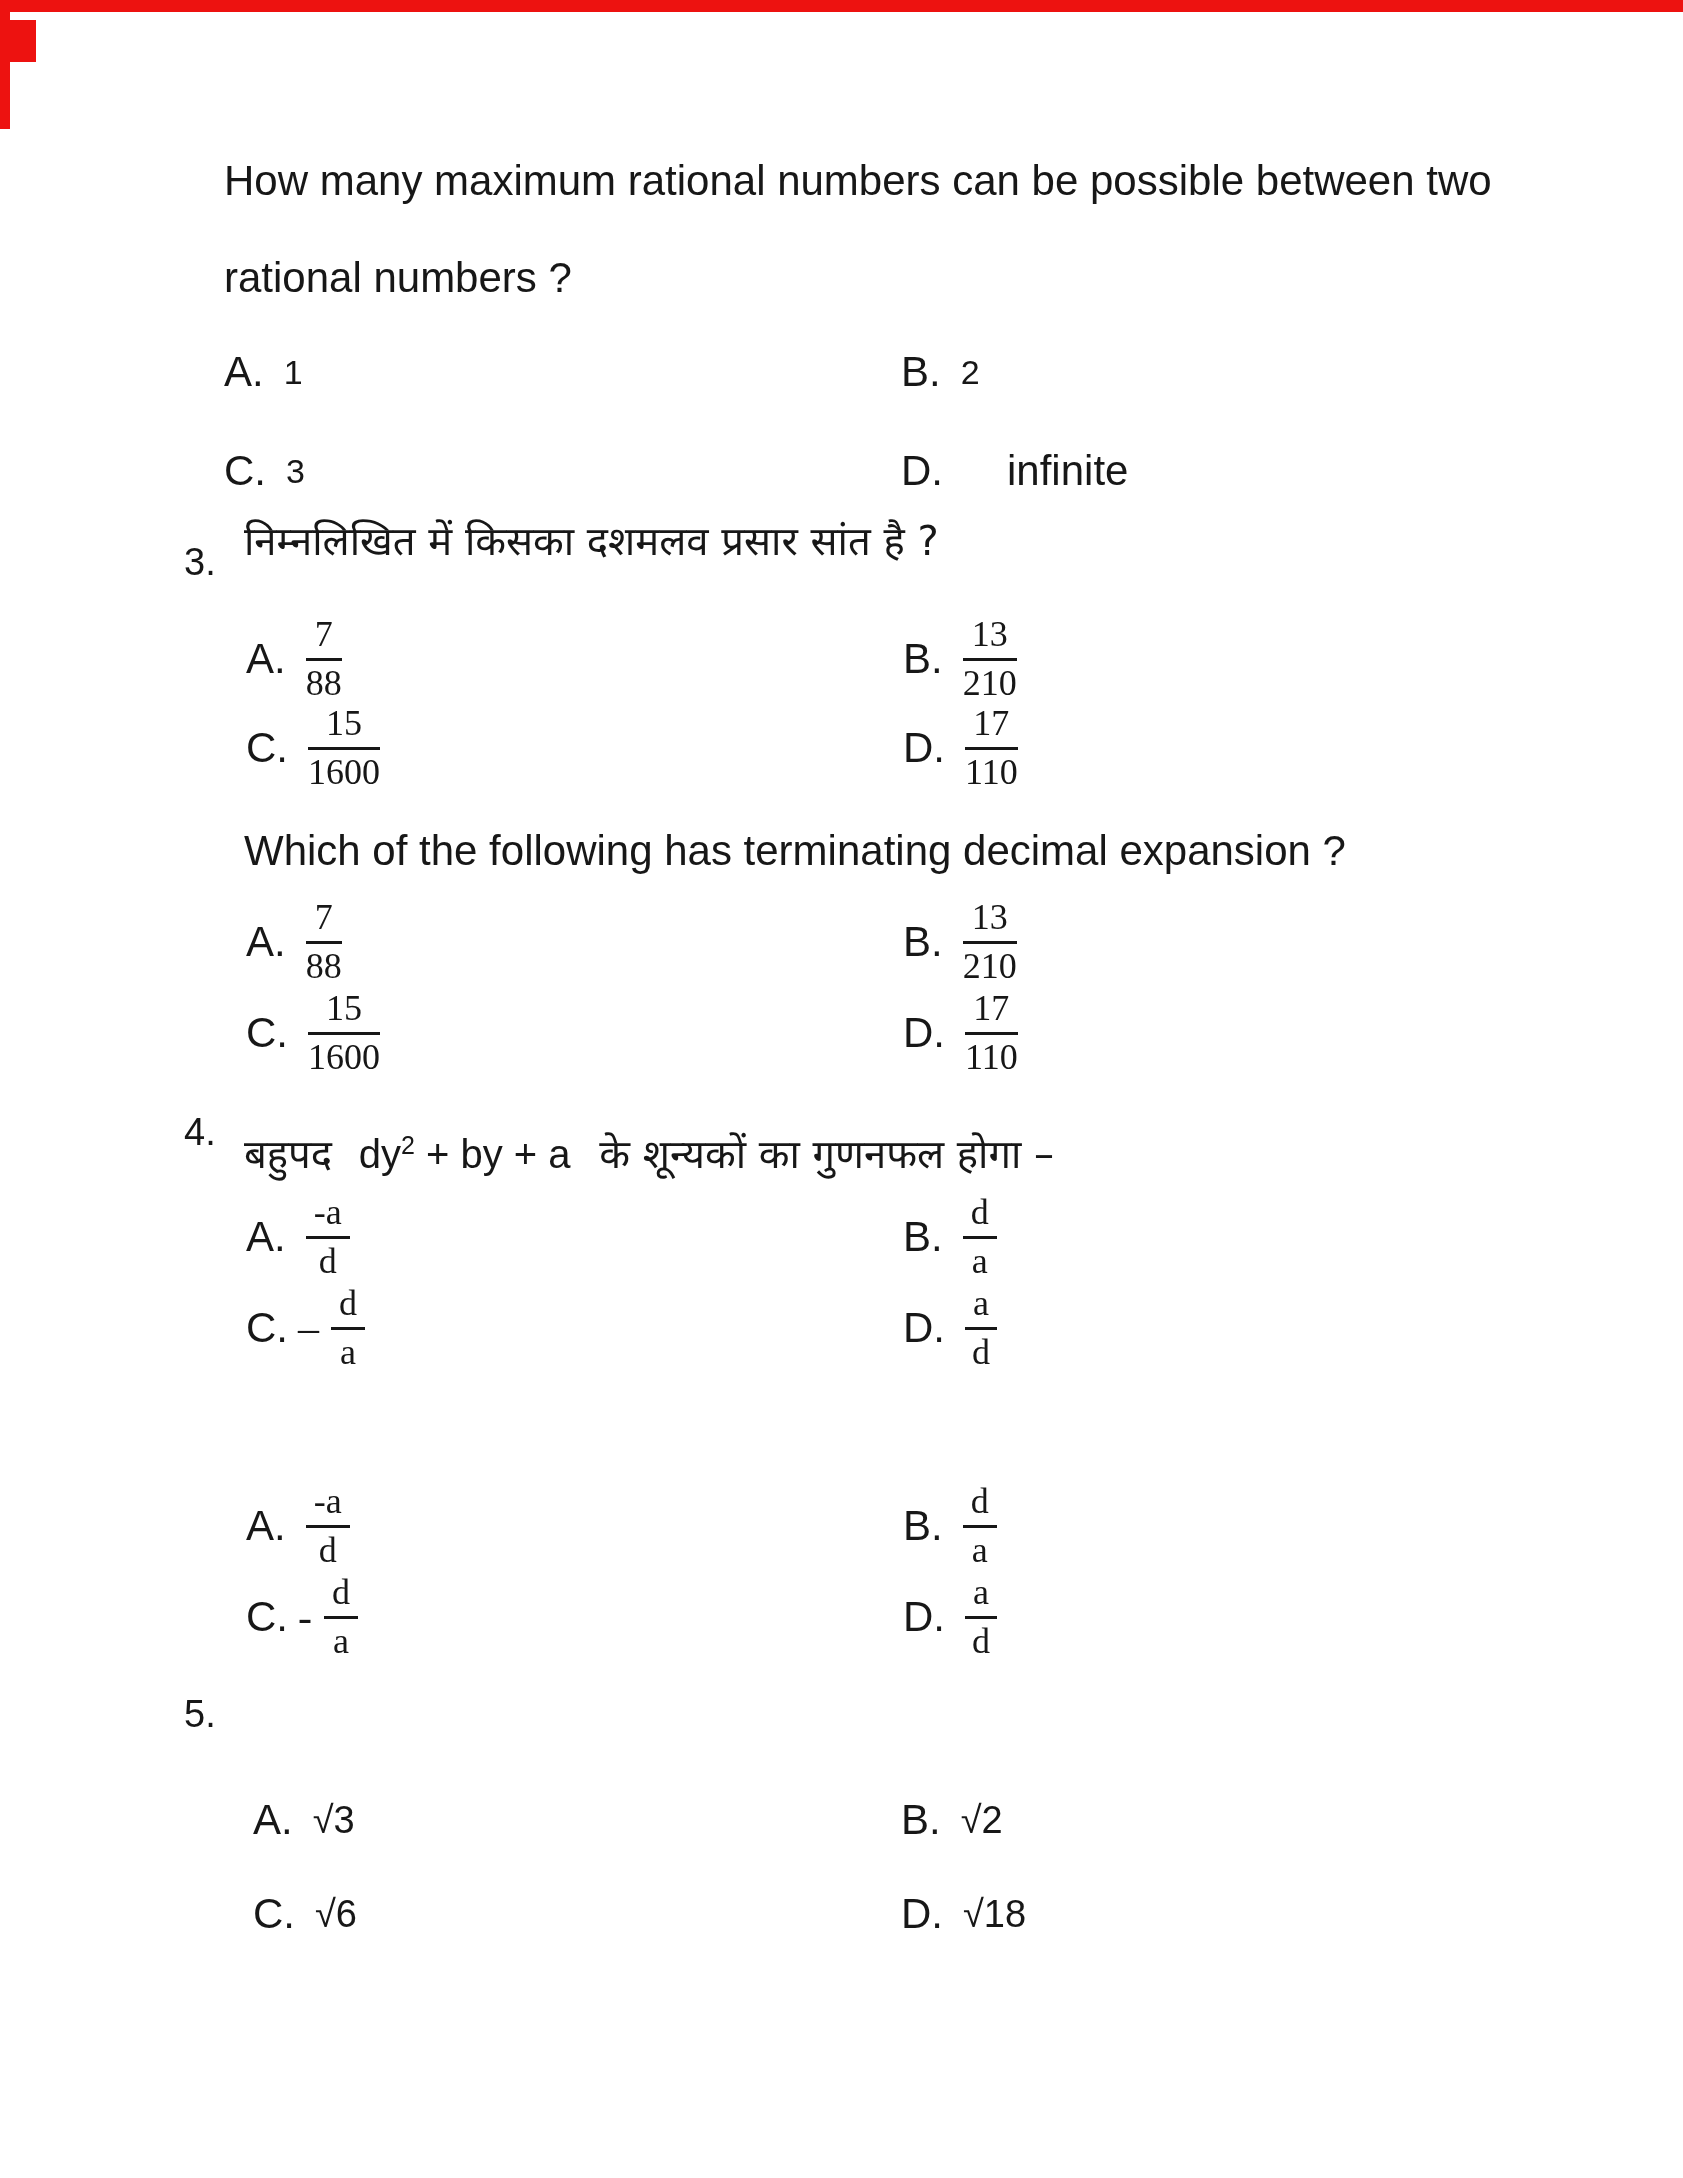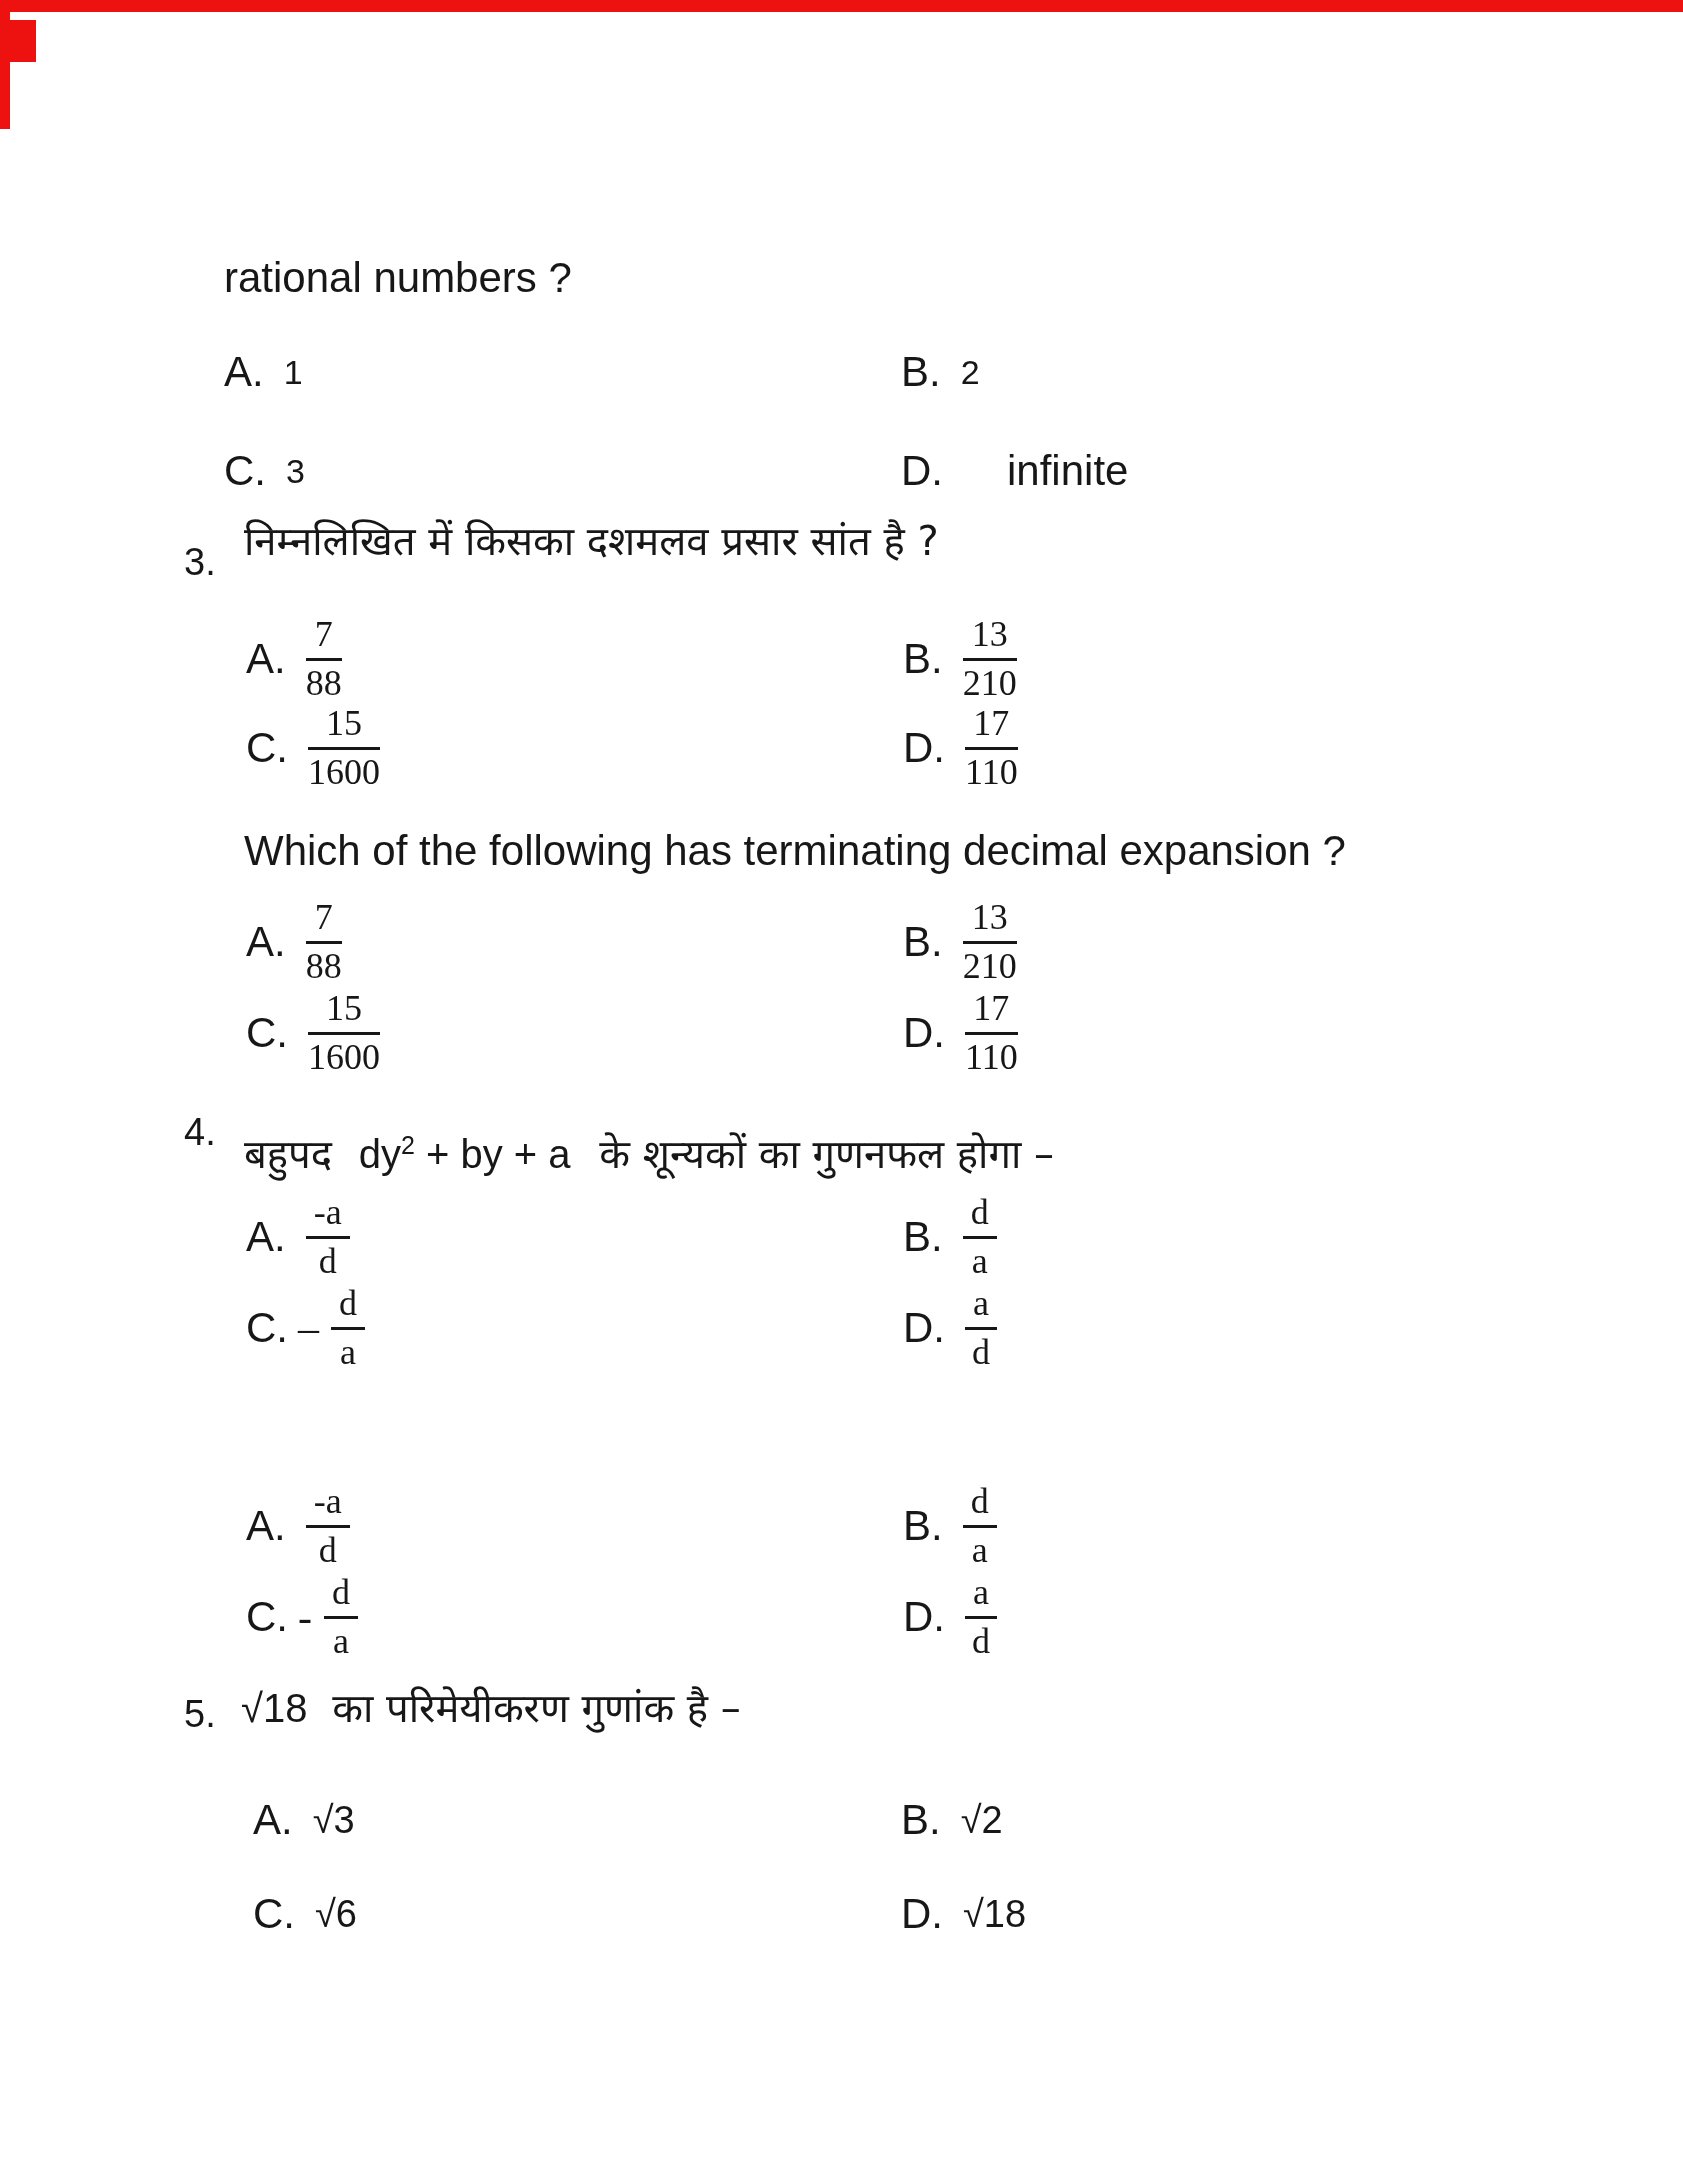--- a/index.html
+++ b/index.html
@@ -39,20 +39,21 @@
 </style>
 </head>
 <body>
 
 <div class="page">
 
   <div class="artifact" style="left:0;top:0;width:1683px;height:12px;background:#ed1210;"></div>
   <div class="artifact" style="left:0;top:0;width:10px;height:129px;background:#ed1210;"></div>
   <div class="artifact" style="left:6px;top:20px;width:30px;height:42px;background:#ed1210;"></div>
 
+  <div class="abs qtext" style="left:224px;top:158px;">How many maximum rational numbers can be possible between two</div>
   <div class="abs qtext" style="left:224px;top:255px;">rational numbers ?</div>
 
   <div class="abs opt" style="left:224px;top:348px;">
     <span class="letter">A.</span>
     <span class="val-num">1</span>
   </div>
   <div class="abs opt" style="left:901px;top:348px;">
     <span class="letter">B.</span>
     <span class="val-num">2</span>
   </div>
@@ -190,24 +191,20 @@
   </div>
   <div class="abs opt" style="left:903px;top:1574px;">
     <span class="letter">D.</span>
     <span class="frac">
       <span class="num">a</span>
       <span class="den">d</span>
     </span>
   </div>
 
   <div class="abs qnum" style="left:184px;top:1693px;">5.</div>
-  <div class="abs hindi" style="left:241px;top:1685px;">
-    <span style="font-family:'Liberation Sans',sans-serif;font-size:40px;">√18</span>
-    <span style="margin-left:12px;">का परिमेयीकरण गुणांक है –</span>
-  </div>
 
   <div class="abs opt" style="left:253px;top:1796px;">
     <span class="letter">A.</span>
     <span class="val-rad">√3</span>
   </div>
   <div class="abs opt" style="left:901px;top:1796px;">
     <span class="letter">B.</span>
     <span class="val-rad">√2</span>
   </div>
   <div class="abs opt" style="left:253px;top:1890px;">

